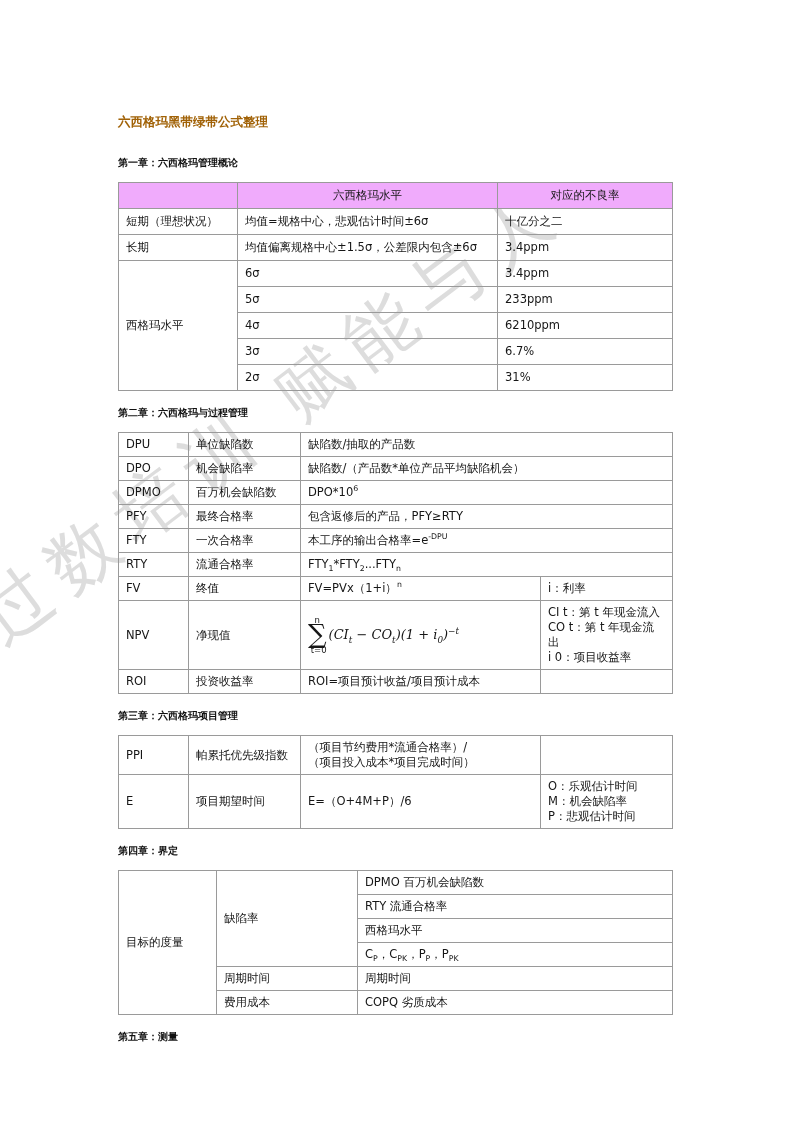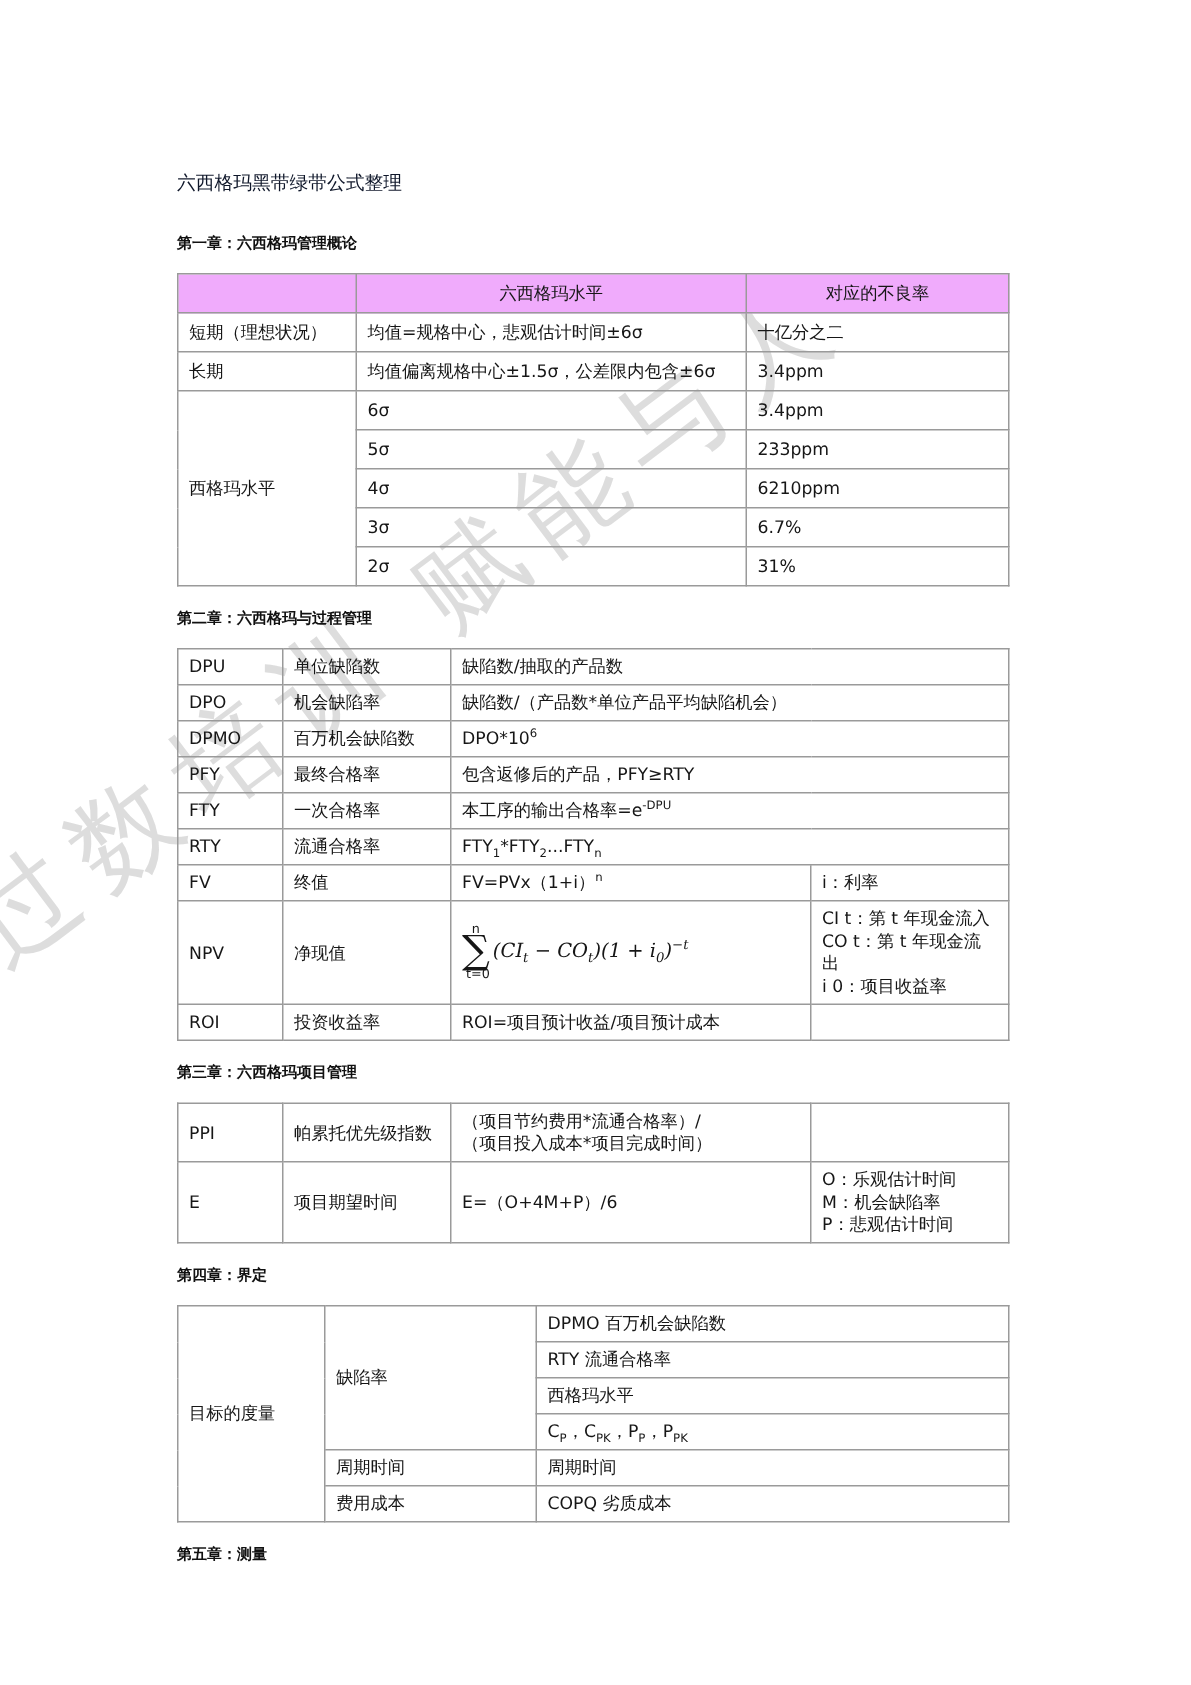--- a/index.html
+++ b/index.html
@@ -48,22 +48,22 @@
   #content {
     position: relative;
     z-index: 10;
     padding-top: 113px;
   }
   .doc-title {
     margin: 0 0 0 118px;
     font-family: "DejaVu Serif", "Liberation Serif", serif;
     font-size: 12.5px;
     line-height: 18px;
-    color: #0f172a;
-    font-weight: 400;
+    color: #a16207;
+    font-weight: 700;
   }
   .chapter-heading {
     margin: 0 0 0 118px;
     font-size: 10px;
     line-height: 17px;
     font-weight: 700;
     color: #111;
   }
   .spacer-title  { height: 23px; }
   .spacer-small  { height: 13px; }

